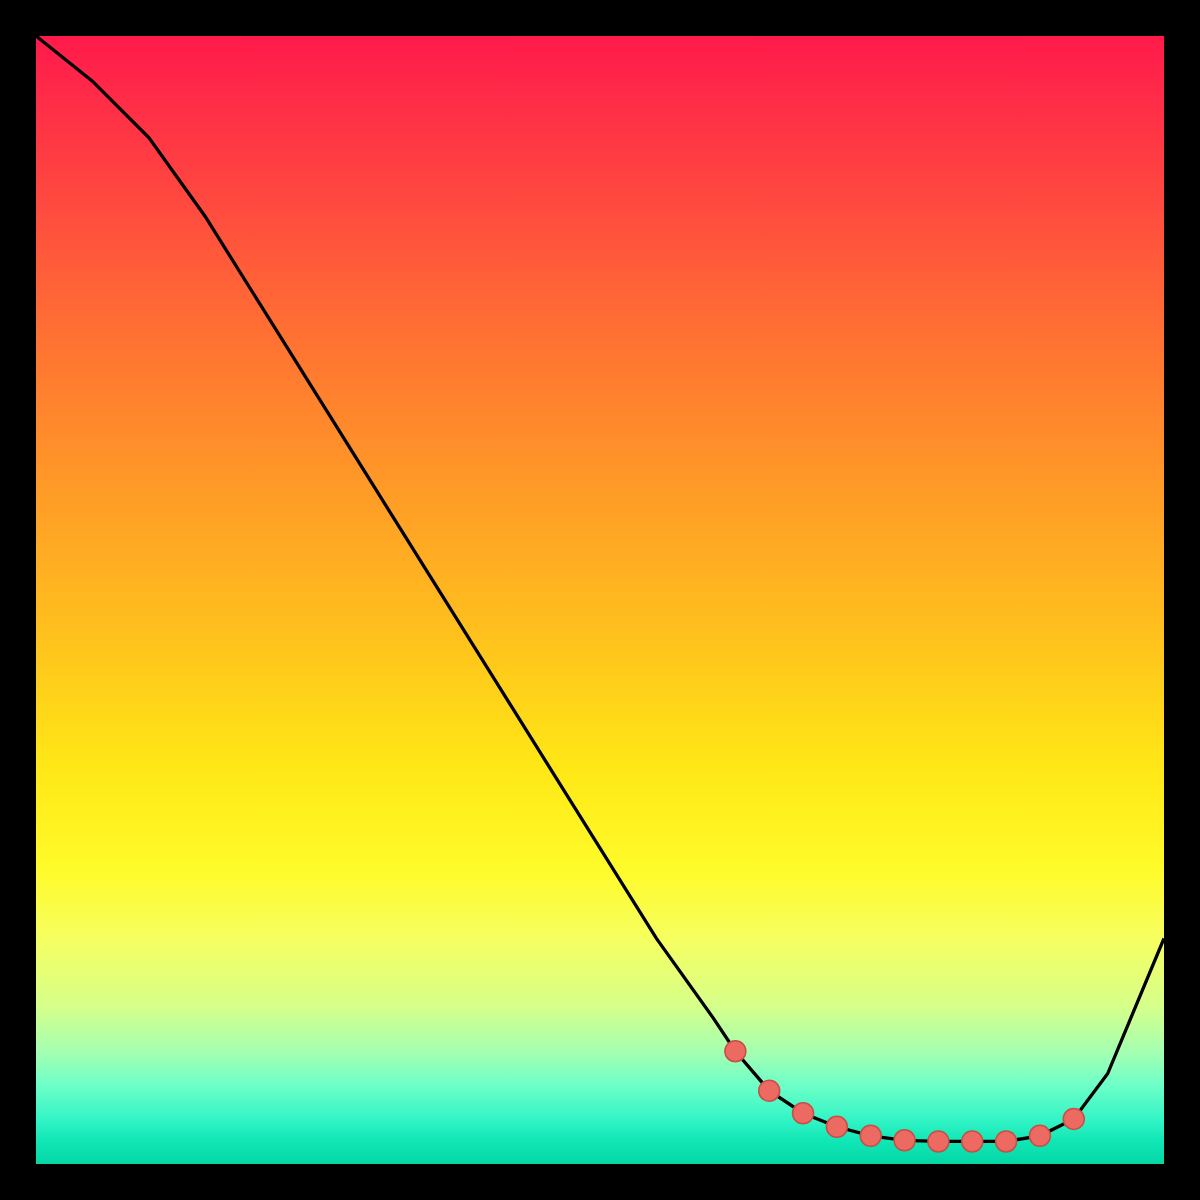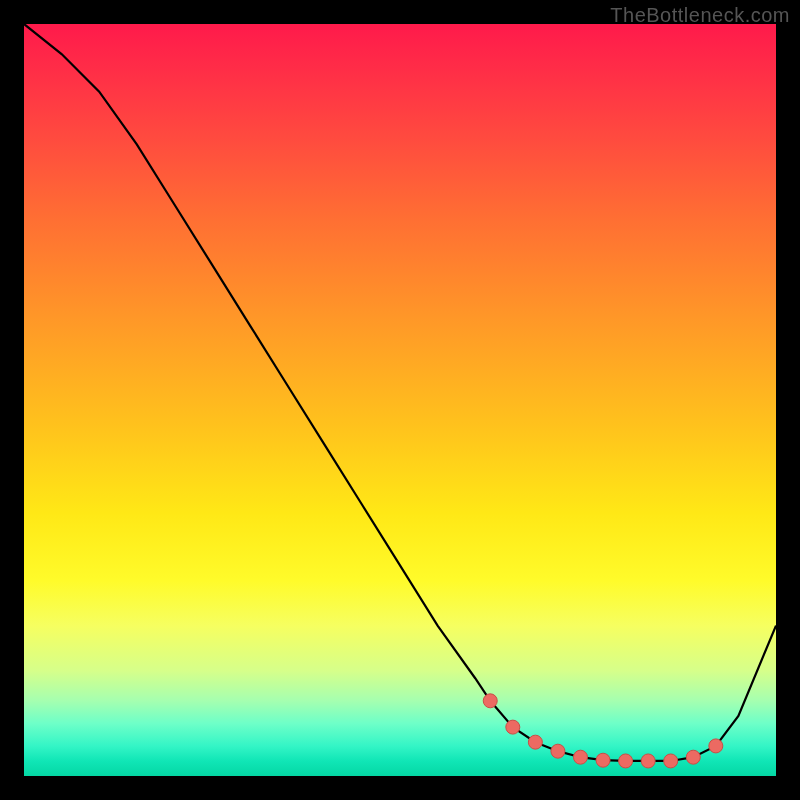--- a/index.html
+++ b/index.html
@@ -60,21 +60,20 @@
     height: 752px;
     z-index: 10;
     pointer-events: none;
   }
 </style>
 </head>
 <body>
 
 <div class="frame">
 
-  <div class="watermark">TheBottleneck.com</div>
 
   <div class="plot-area"></div>
 
   <svg class="curve" viewBox="0 0 752 752" preserveAspectRatio="none">
     <path id="curve-path" fill="none" stroke="#000000" stroke-width="2.2" d="M0.00 0.00 L37.60 30.08 L75.20 67.68 L112.80 120.32 L150.40 180.48 L188.00 240.64 L225.60 300.80 L263.20 360.96 L300.80 421.12 L338.40 481.28 L376.00 541.44 L413.60 601.60 L451.20 654.24 L466.24 676.80 L488.80 703.12 L511.36 718.16 L533.92 727.18 L556.48 733.20 L579.04 736.21 L601.60 736.96 L624.16 736.96 L646.72 736.96 L669.28 733.20 L691.84 721.92 L714.40 691.84 L752.00 601.60"></path>
     <g id="marker-group">
         <circle cx="466.24" cy="676.80" r="7" fill="#ec6a62" stroke="#c94e46" stroke-width="1"></circle>
         <circle cx="488.80" cy="703.12" r="7" fill="#ec6a62" stroke="#c94e46" stroke-width="1"></circle>
         <circle cx="511.36" cy="718.16" r="7" fill="#ec6a62" stroke="#c94e46" stroke-width="1"></circle>
         <circle cx="533.92" cy="727.18" r="7" fill="#ec6a62" stroke="#c94e46" stroke-width="1"></circle>

